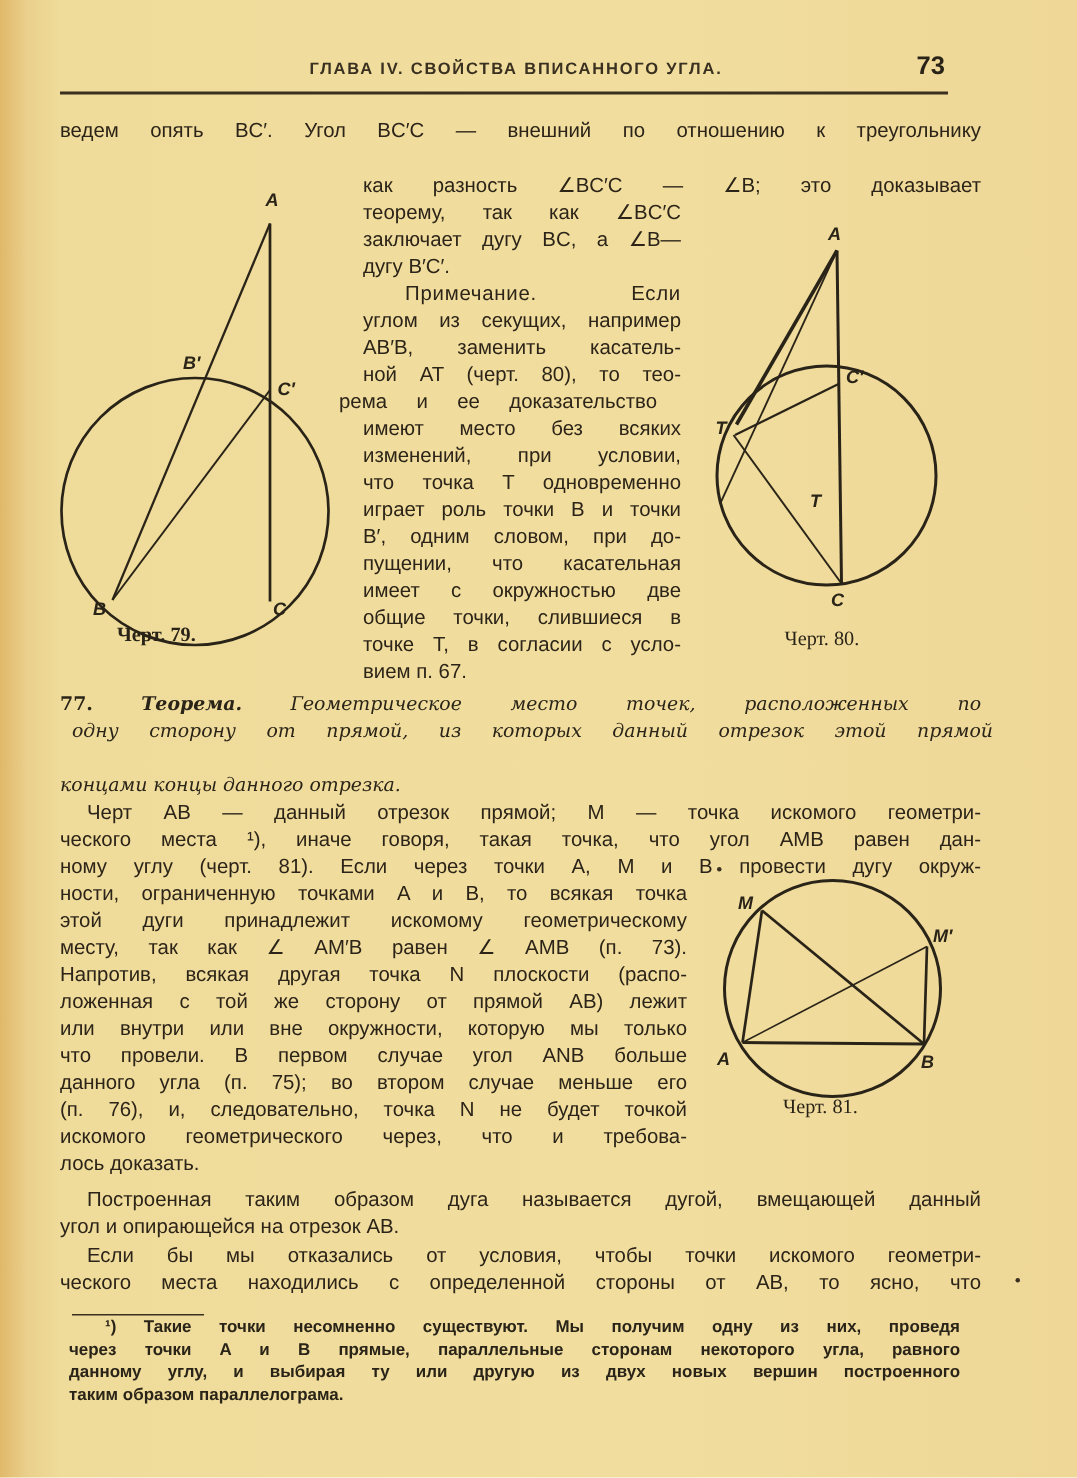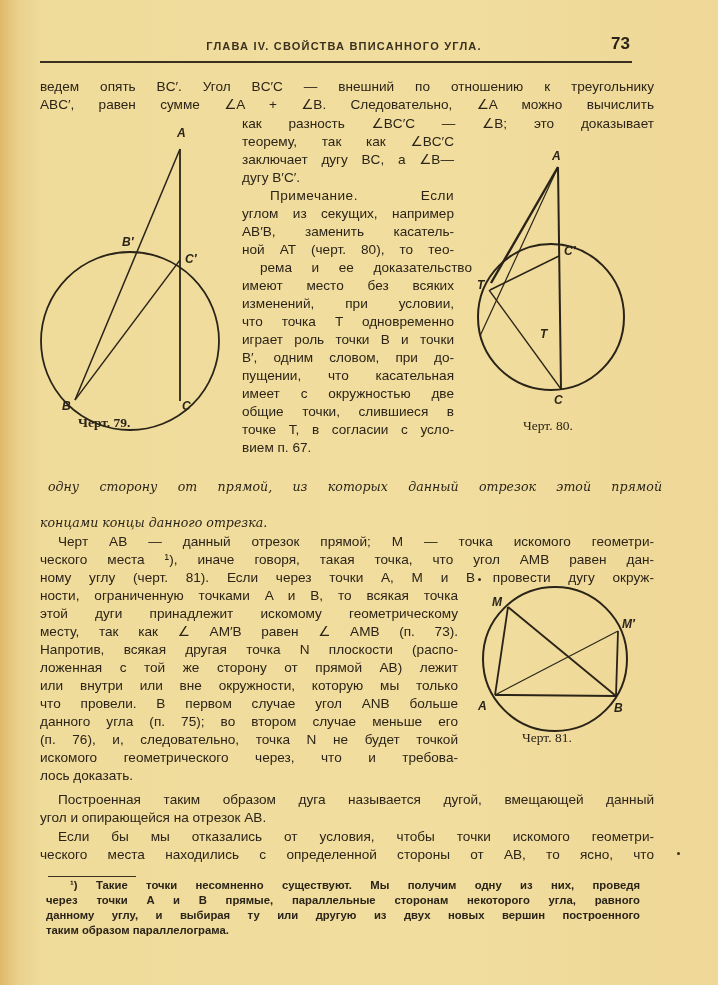--- a/index.html
+++ b/index.html
@@ -44,32 +44,31 @@
 
 <div class="page">
 
   <div class="header">
     <div class="header-title">ГЛАВА IV. СВОЙСТВА ВПИСАННОГО УГЛА.</div>
     <div class="page-num">73</div>
   </div>
   <div class="header-rule"></div>
 
   <div class="line" style="left:40px; top:78px; width:614px;">ведем опять BC′. Угол BC′C — внешний по отношению к треугольнику</div>
-  <div class="line" style="left:40px; top:96px; width:614px;">ABC′, равен сумме ∠A + ∠B. Следовательно, ∠A можно вычислить</div>
 
   <div class="line" style="left:242px; top:115px; width:412px;">как разность  ∠BC′C — ∠B;  это доказывает</div>
   <div class="line" style="left:242px; top:133px; width:212px;">теорему,  так  как  ∠BC′C</div>
   <div class="line" style="left:242px; top:151px; width:212px;">заключает дугу BC, а ∠B—</div>
   <div class="line" style="left:242px; top:169px; width:110px; text-align-last:left;">дугу  B′C′.</div>
 
   <div class="line" style="left:270px; top:187px; width:184px; letter-spacing:0.5px;">Примечание.  Если</div>
   <div class="line" style="left:242px; top:205px; width:212px;">углом из секущих, например</div>
   <div class="line" style="left:242px; top:223px; width:212px;">AB′B,  заменить  касатель-</div>
   <div class="line" style="left:242px; top:241px; width:212px;">ной  AT  (черт. 80), то тео-</div>
-  <div class="line" style="left:260px; top:259px; width:212px;">рема  и  ее  доказательство</div>
+  <div class="line" style="left:226px; top:259px; width:212px;">рема  и  ее  доказательство</div>
   <div class="line" style="left:242px; top:277px; width:212px;">имеют  место  без  всяких</div>
   <div class="line" style="left:242px; top:295px; width:212px;">изменений,  при  условии,</div>
   <div class="line" style="left:242px; top:313px; width:212px;">что точка  T  одновременно</div>
   <div class="line" style="left:242px; top:331px; width:212px;">играет роль точки B и точки</div>
   <div class="line" style="left:242px; top:349px; width:212px;">B′,  одним словом, при до-</div>
   <div class="line" style="left:242px; top:367px; width:212px;">пущении,  что  касательная</div>
   <div class="line" style="left:242px; top:385px; width:212px;">имеет  с  окружностью  две</div>
   <div class="line" style="left:242px; top:403px; width:212px;">общие точки, слившиеся в</div>
   <div class="line" style="left:242px; top:421px; width:212px;">точке  T,  в согласии с усло-</div>
   <div class="line" style="left:242px; top:439px; width:90px; text-align-last:left;">вием  п.  67.</div>
@@ -95,20 +94,25 @@
     <line class="stroke" x1="490" y1="290" x2="559" y2="256" stroke-width="1.5"></line>
     <line class="stroke" x1="489" y1="290" x2="561" y2="389" stroke-width="1.3"></line>
     <text class="lbl" x="552" y="160">A</text>
     <text class="lbl" x="564" y="255">C′</text>
     <text class="lbl" x="477" y="289">T</text>
     <text class="lbl" x="540" y="338">T</text>
     <text class="lbl" x="554" y="404">C</text>
   </svg>
   <div class="caption" style="left:523px; top:418px;">Черт. 80.</div>
 
+  <div class="line" style="left:40px; top:460px; width:614px;">
+    <span class="thm" style="font-style:normal;">77.</span>
+    <span class="thm">Теорема.</span>
+    <span class="thm" style="font-weight:normal;">Геометрическое место точек, расположенных по</span>
+  </div>
   <div class="line thm" style="left:48px; top:478px; width:614px; font-weight:normal;">одну сторону от прямой, из которых данный отрезок этой прямой</div>
   <div class="line thm" style="left:40px; top:514px; width:260px; font-weight:normal; text-align-last:left;">концами концы данного отрезка.</div>
 
   <div class="line" style="left:58px; top:533px; width:596px;">Черт AB — данный отрезок прямой; M — точка искомого геометри-</div>
   <div class="line" style="left:40px; top:551px; width:614px;">ческого места ¹), иначе говоря, такая точка, что угол AMB равен дан-</div>
   <div class="line" style="left:40px; top:569px; width:614px;">ному углу (черт. 81). Если через точки A, M и B провести дугу окруж-</div>
   <div class="line" style="left:40px; top:587px; width:418px;">ности, ограниченную точками A и B, то всякая точка</div>
 
   <div class="line" style="left:40px; top:605px; width:418px;">этой дуги принадлежит искомому геометрическому</div>
   <div class="line" style="left:40px; top:623px; width:418px;">месту,  так  как  ∠ AM′B  равен  ∠ AMB  (п. 73).</div>

